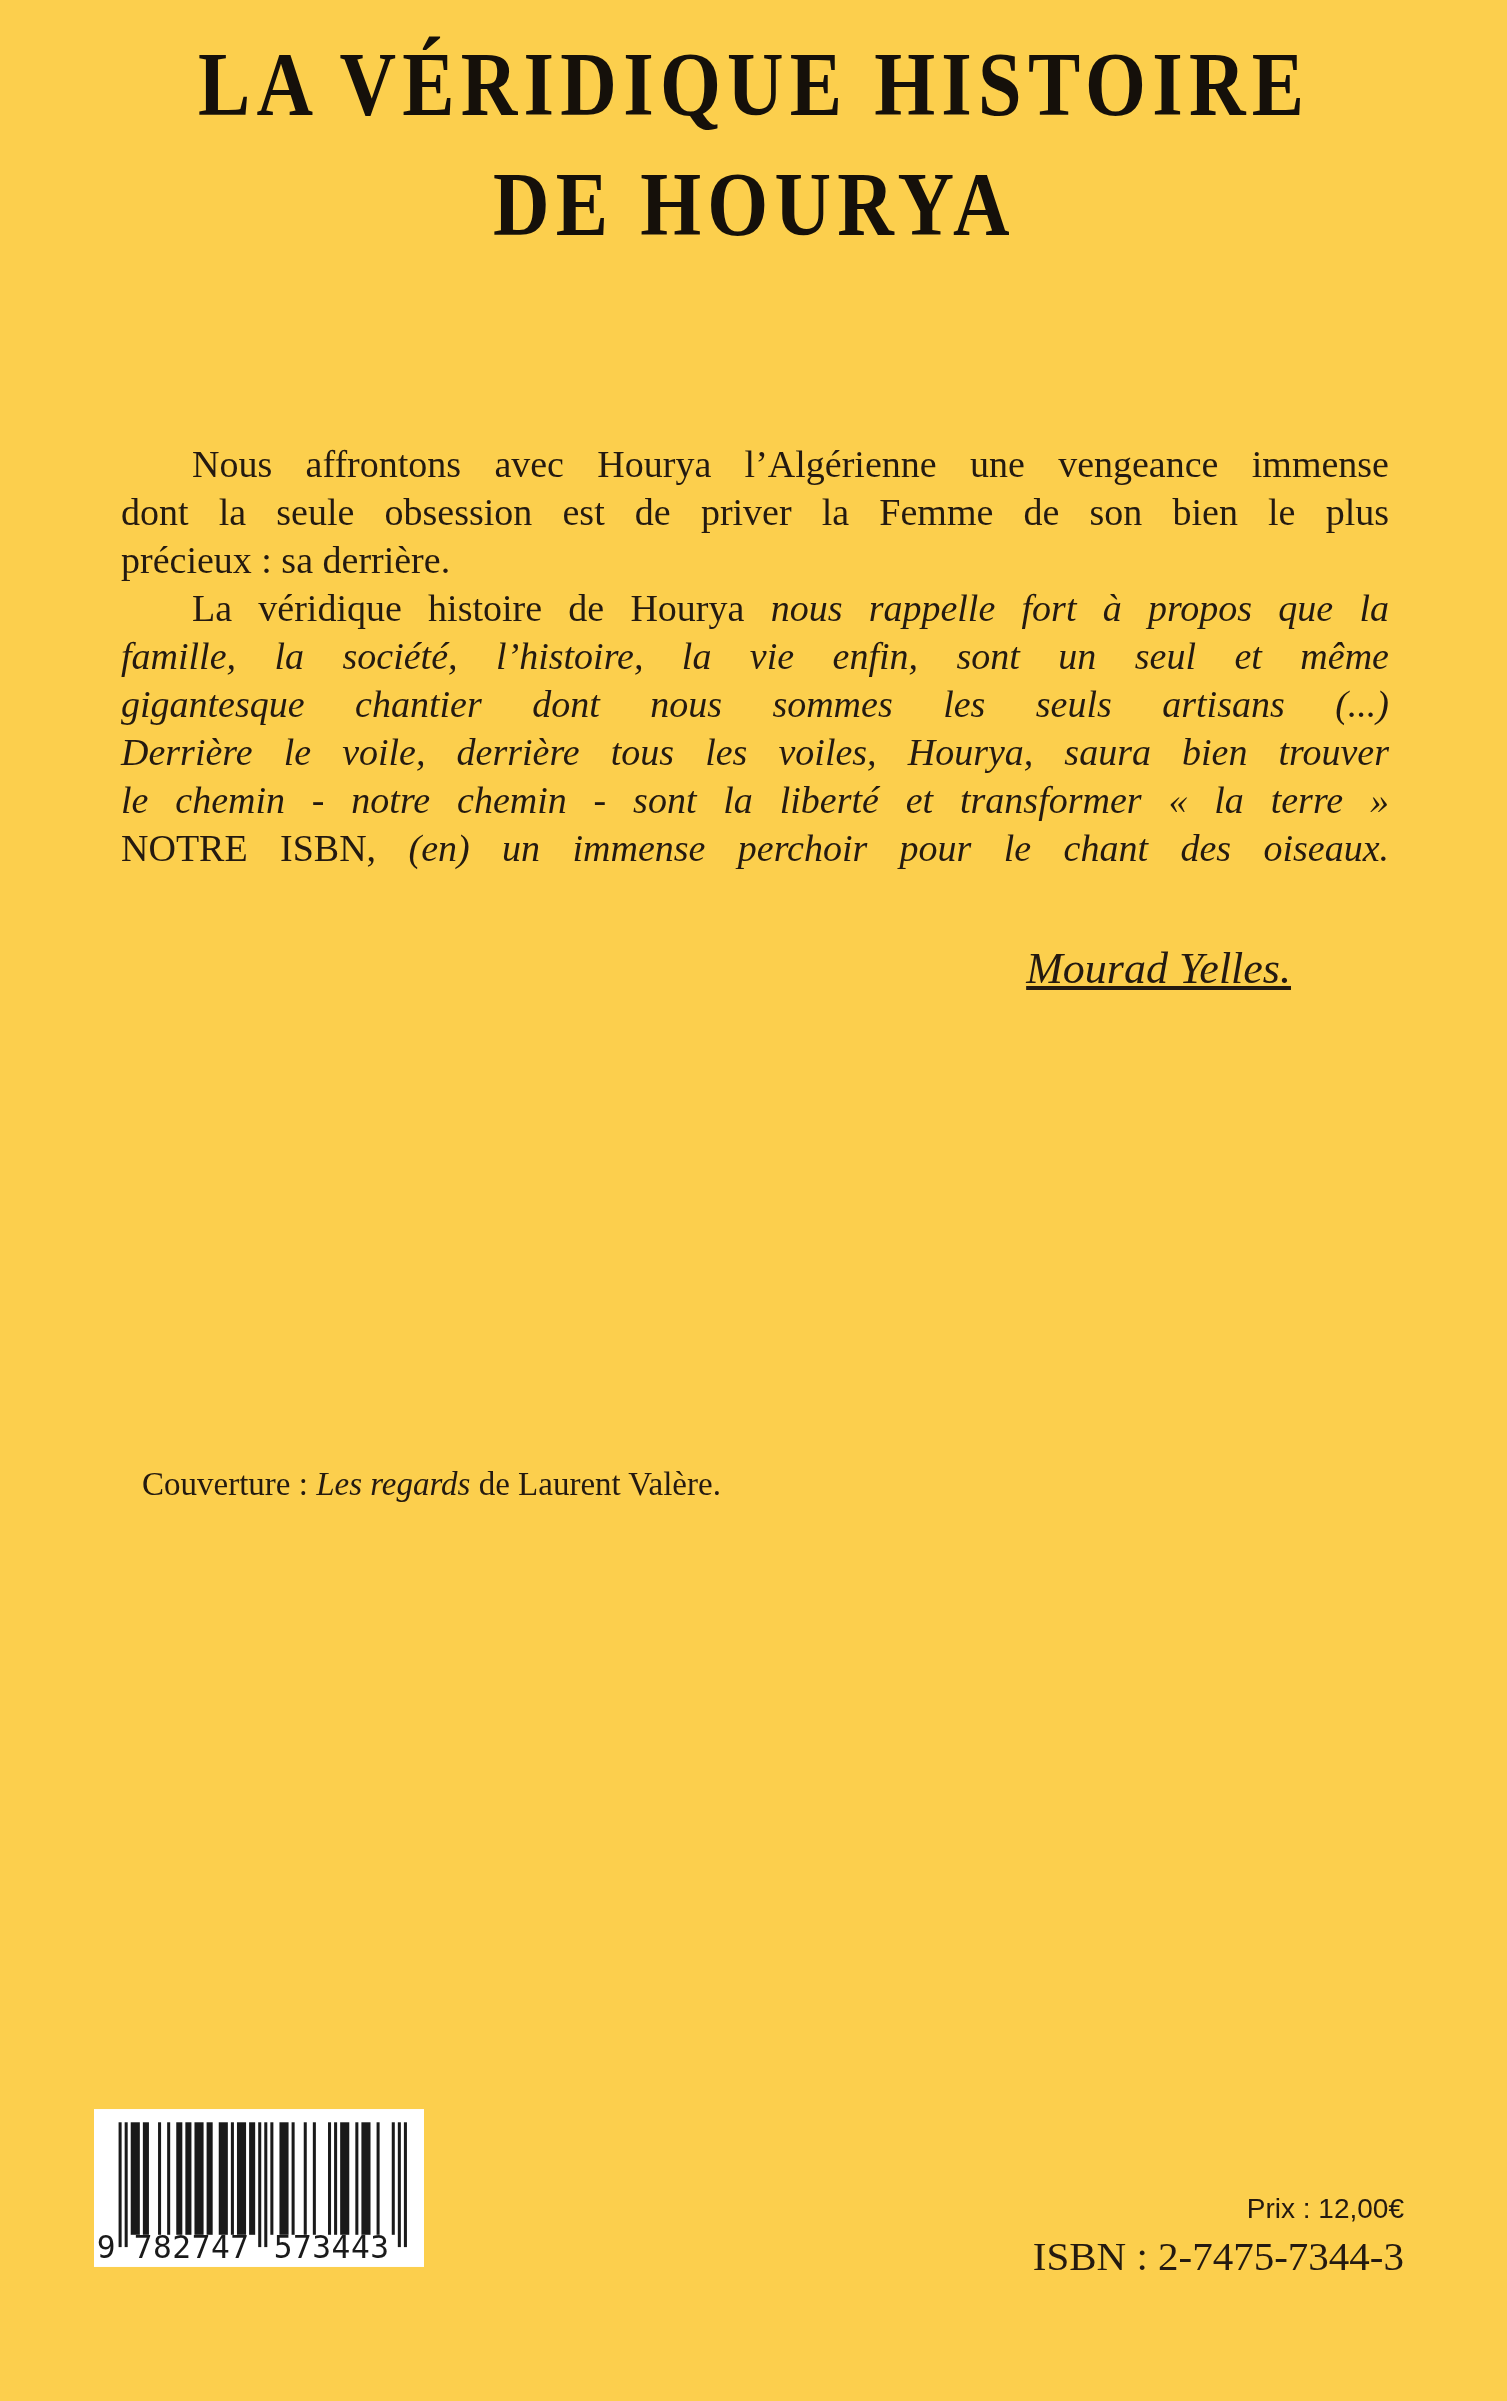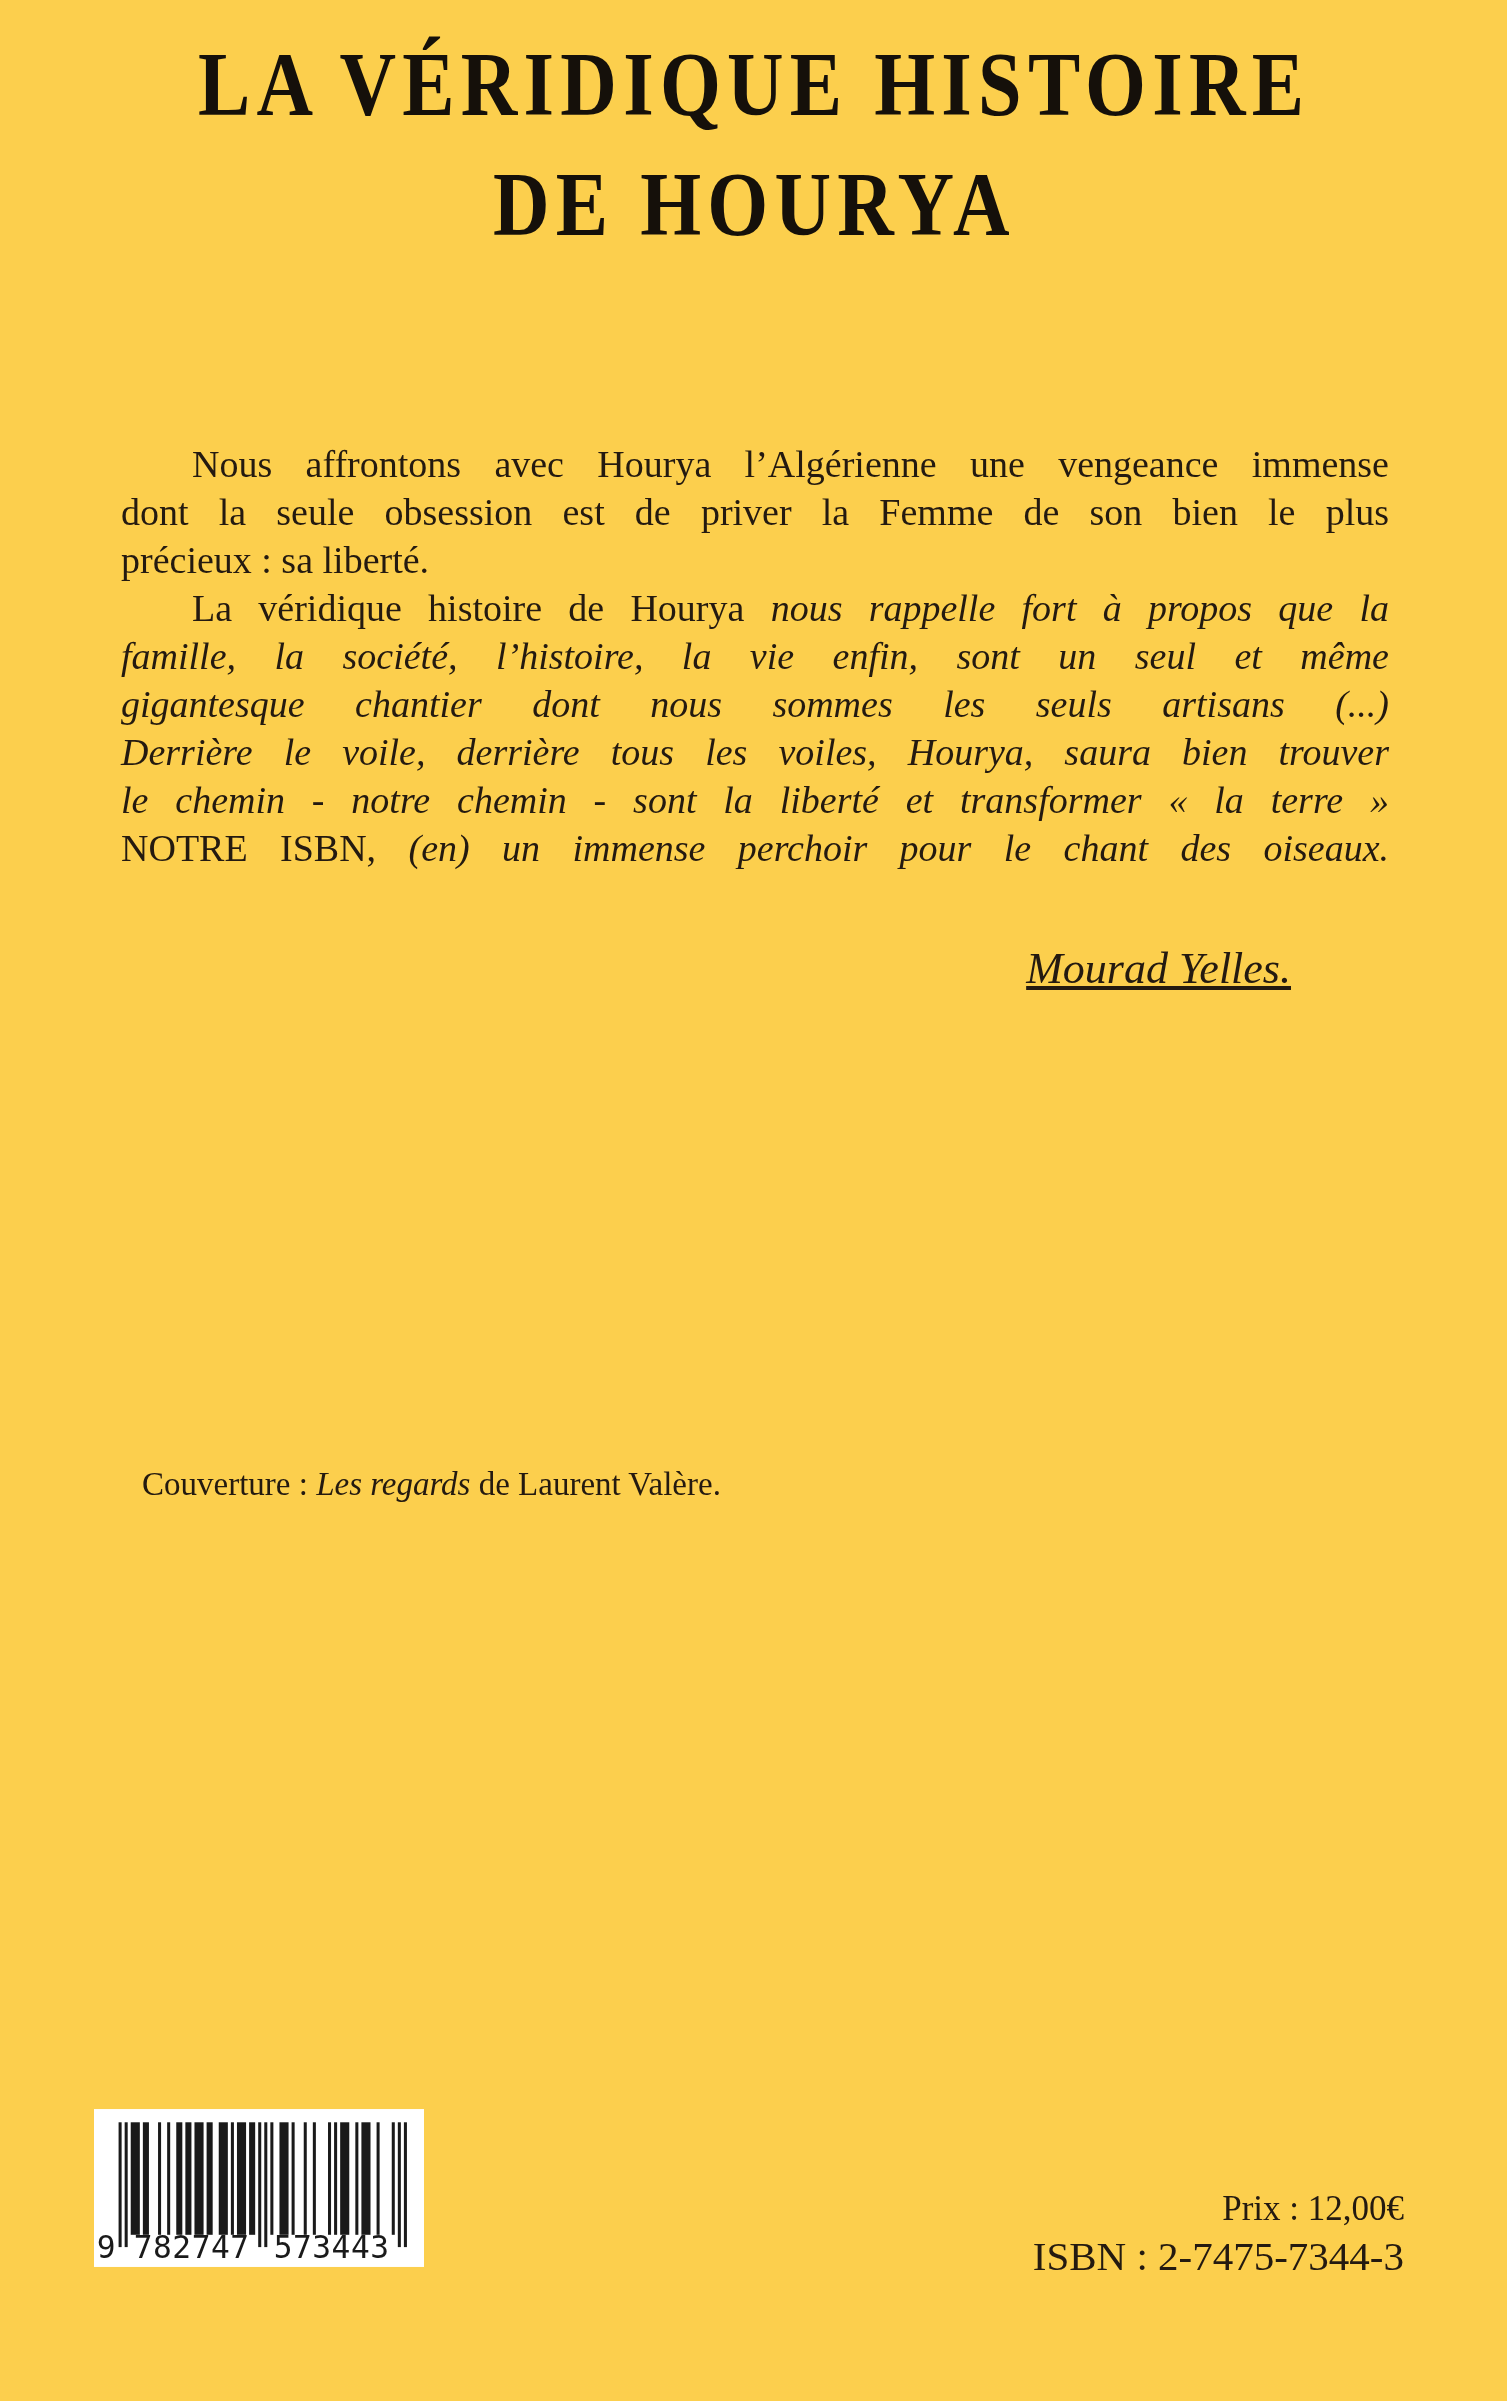--- a/index.html
+++ b/index.html
@@ -64,22 +64,22 @@
   }
   .barcode-wrap svg{display:block;}
   .bc-digit{
     font-family:"DejaVu Sans Mono", monospace;
     font-size:33px;
     fill:var(--barcode-ink);
   }
   
   .price{
     position:absolute;top:2188px;right:129px;
-    font-family:Liberation Serif, serif;
-    font-size:35px;line-height:42px;
+    font-family:Liberation Sans, sans-serif;
+    font-size:28px;line-height:42px;
     text-align:left;
   }
   .isbn{
     position:absolute;top:2234px;right:129px;
     font-family:"Liberation Serif", serif;
     font-size:41px;line-height:45px;
     text-align:right;
   }
 </style>
 </head>
@@ -88,21 +88,21 @@
 <div class="page">
 
   <div class="title">
     <span class="tline"><span class="tinner">LA VÉRIDIQUE HISTOIRE</span></span>
     <span class="tline"><span class="tinner">DE HOURYA</span></span>
   </div>
 
   <div class="body-block">
     <div class="bline just indent"><span class="rm">Nous affrontons avec Hourya l’Algérienne une vengeance immense</span></div>
     <div class="bline just"><span class="rm">dont la seule obsession est de priver la Femme de son bien le plus</span></div>
-    <div class="bline"><span class="rm">précieux : sa liberté.</span></div>
+    <div class="bline"><span class="rm">précieux : sa derrière.</span></div>
     <div class="bline just indent"><span class="rm">La véridique histoire de Hourya </span><span class="it">nous rappelle fort à propos que la</span></div>
     <div class="bline just"><span class="it">famille, la société, l’histoire, la vie enfin, sont un seul et même</span></div>
     <div class="bline just"><span class="it">gigantesque chantier dont nous sommes les seuls artisans (...)</span></div>
     <div class="bline just"><span class="it">Derrière le voile, derrière tous les voiles, Hourya, saura bien trouver</span></div>
     <div class="bline just"><span class="it">le chemin - notre chemin - sont la liberté et transformer « la terre »</span></div>
     <div class="bline just"><span class="rm">NOTRE ISBN, </span><span class="it">(en) un immense perchoir pour le chant des oiseaux.</span></div>
   </div>
 
   <div class="author">Mourad Yelles.</div>
 

